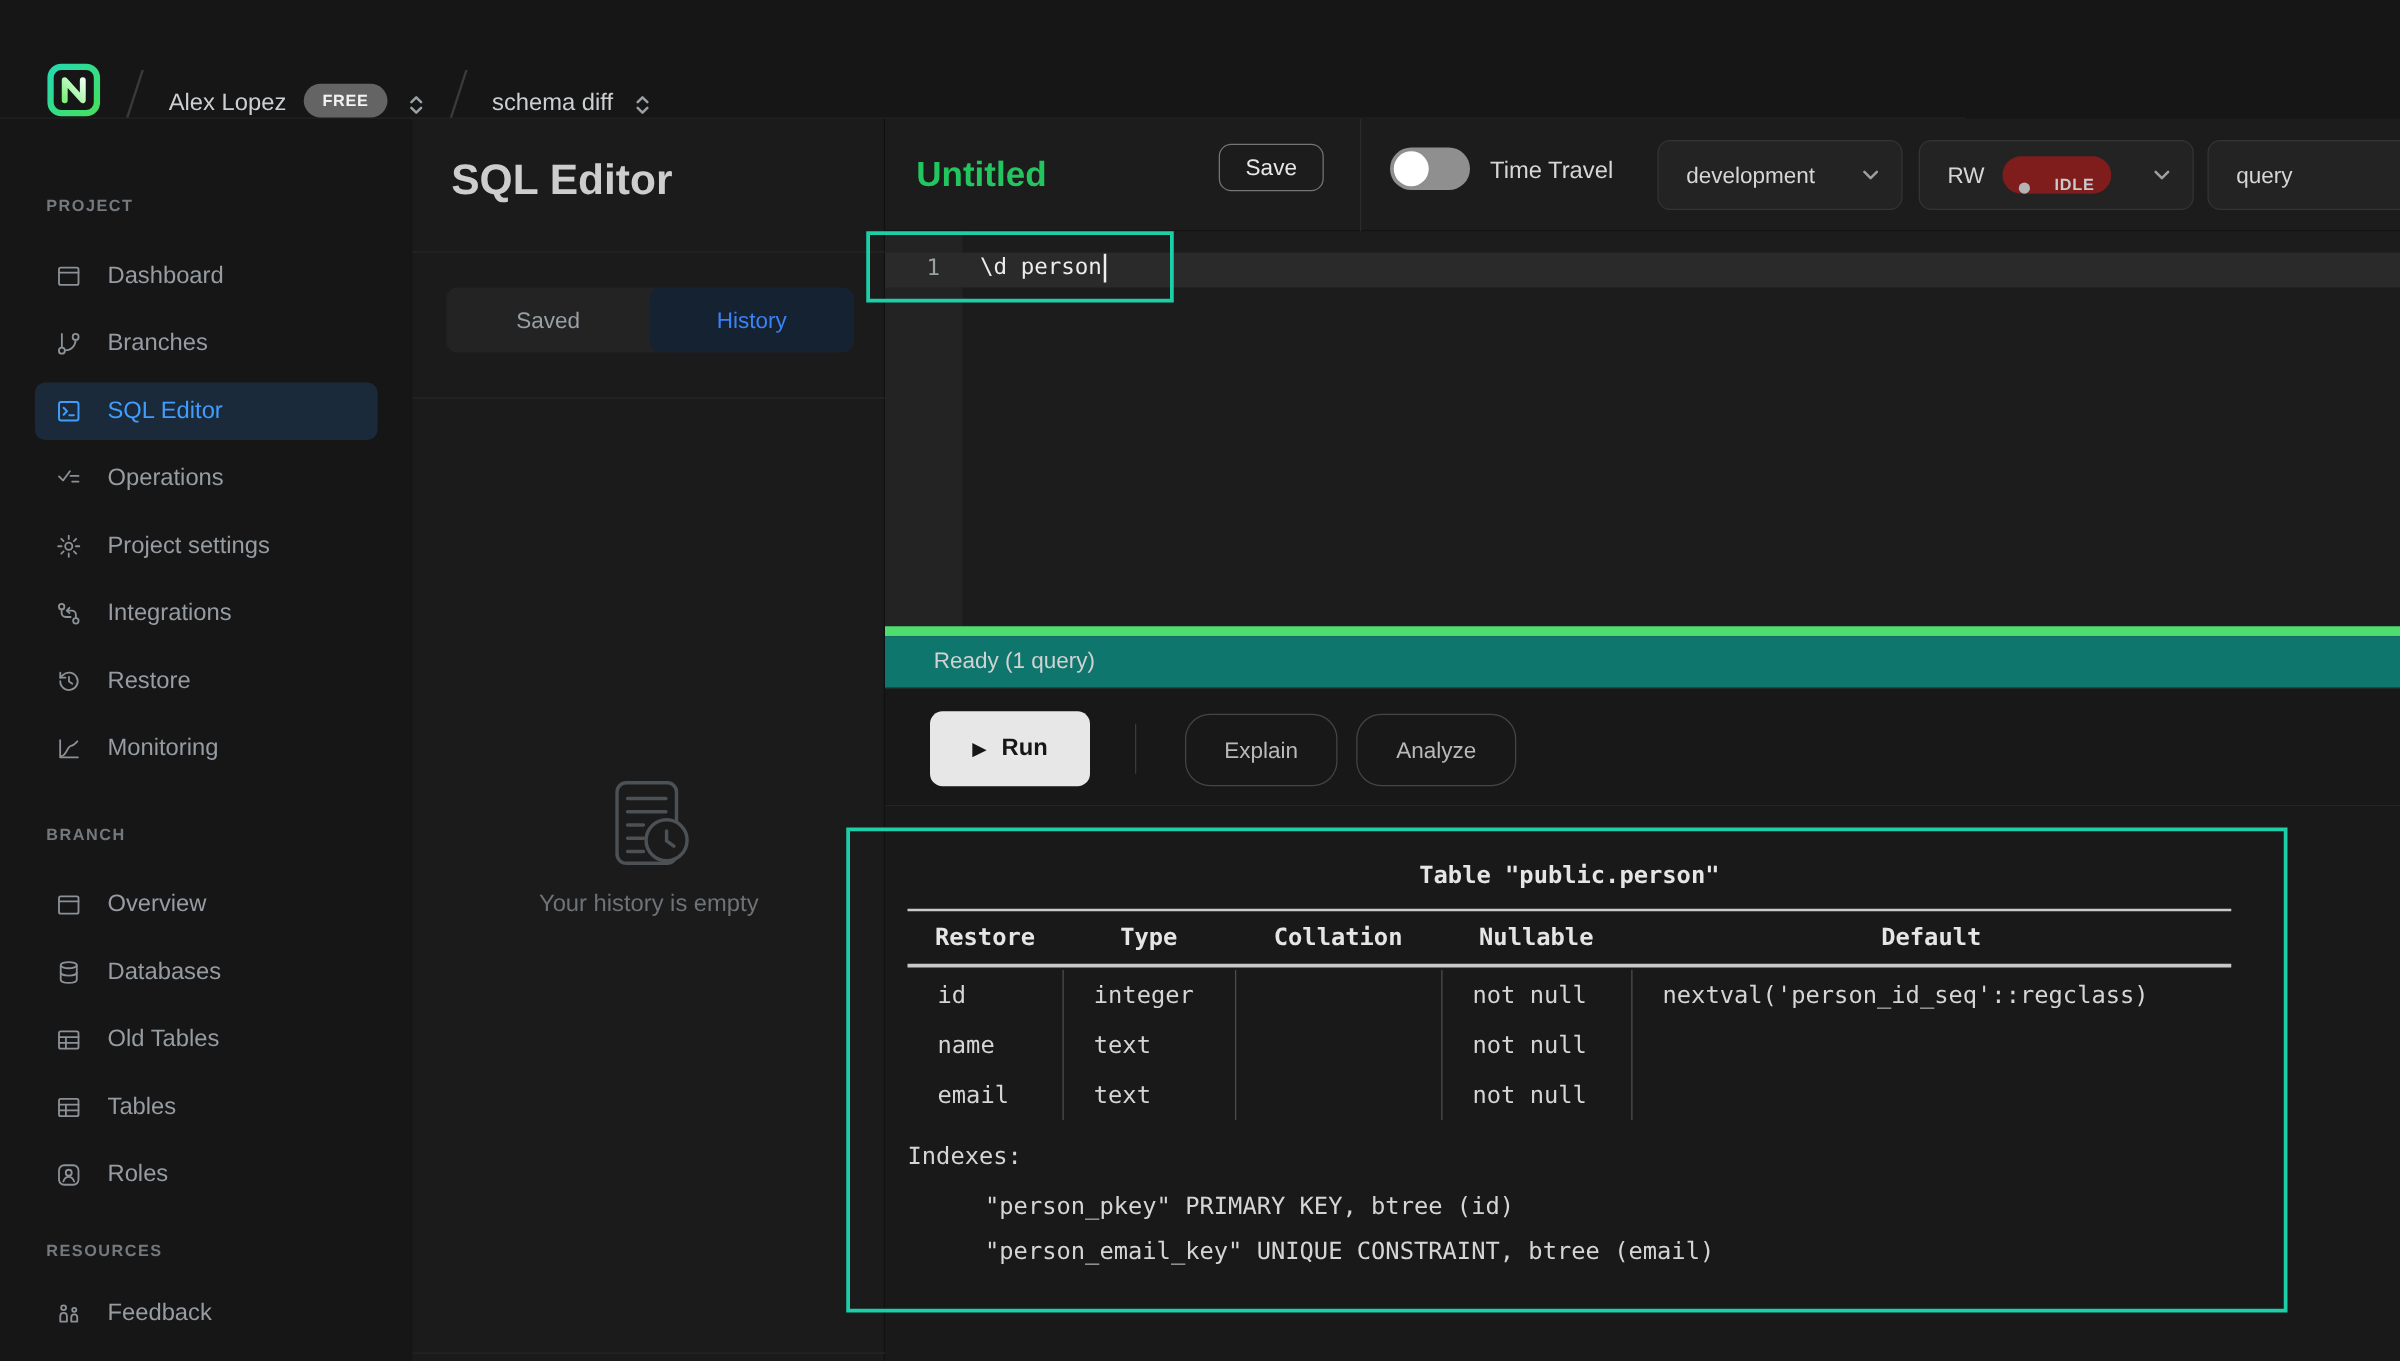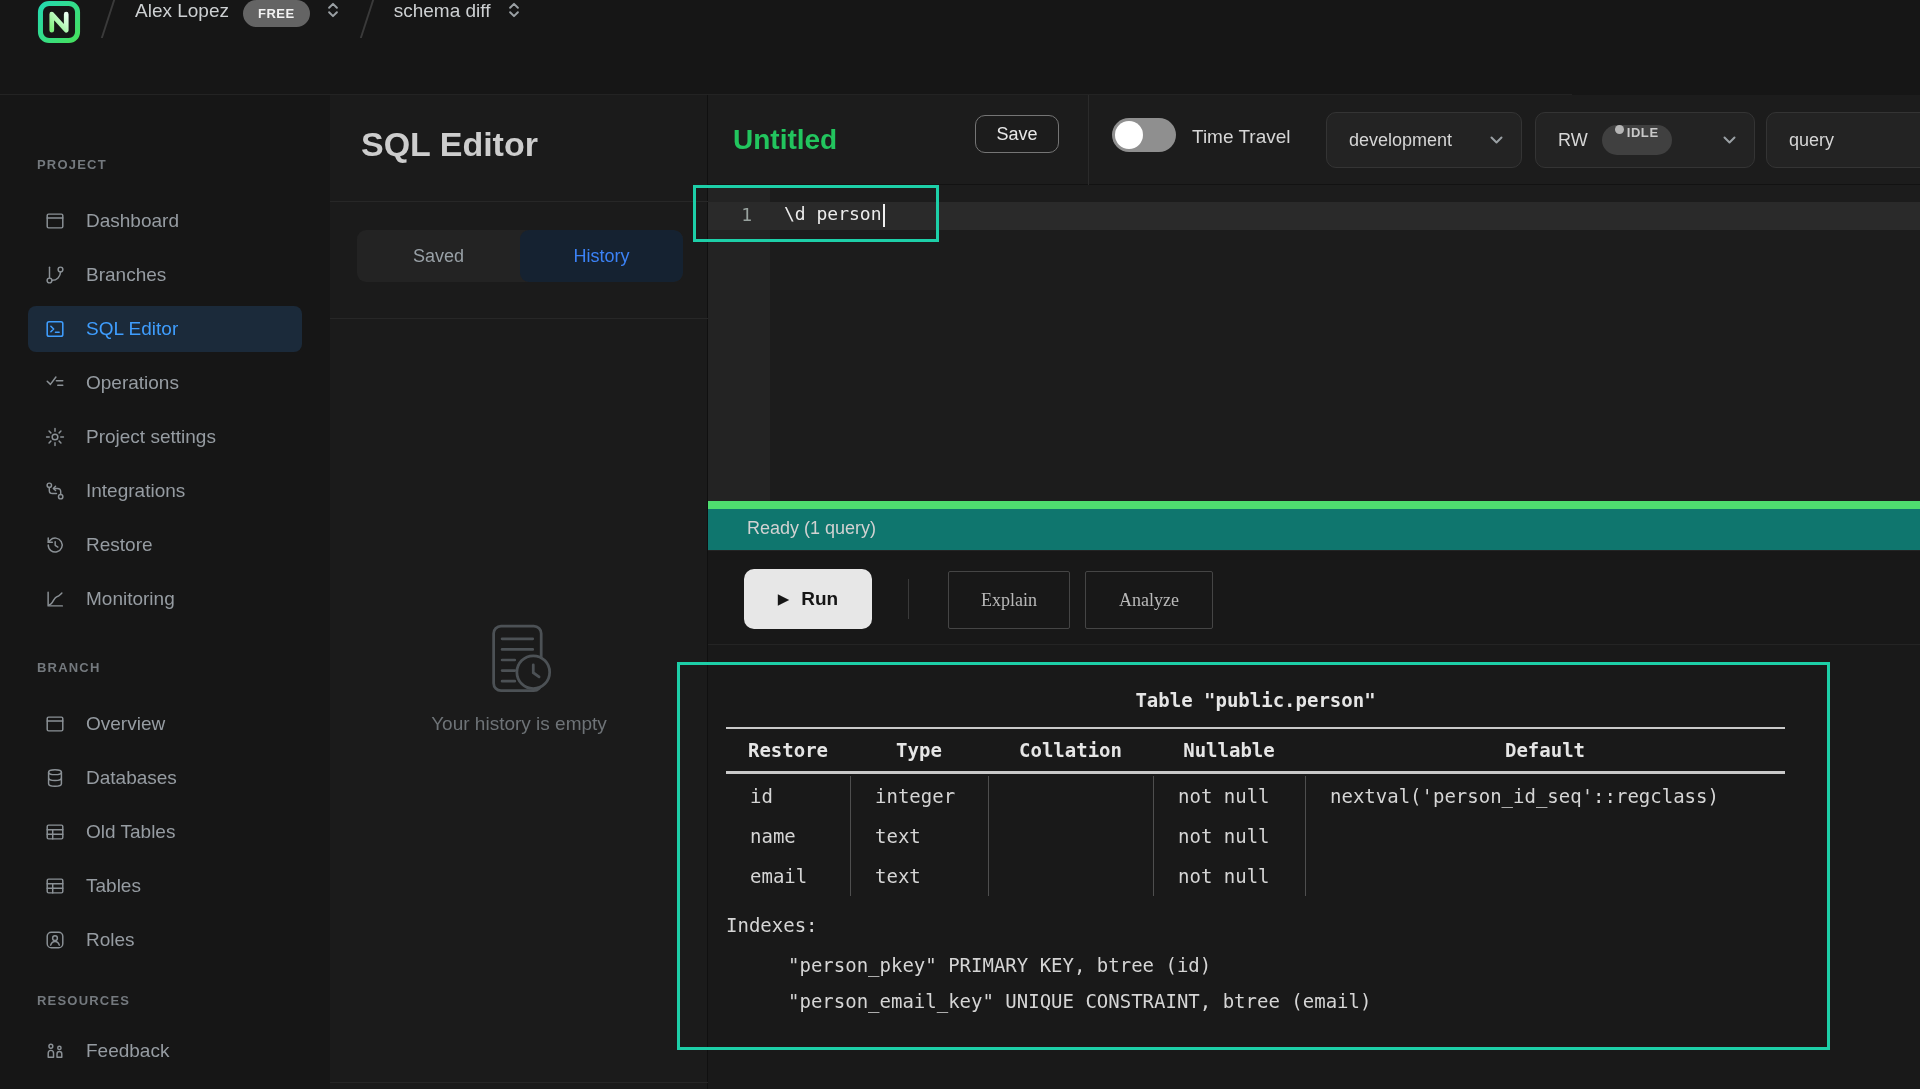--- a/index.html
+++ b/index.html
@@ -7,21 +7,21 @@
   #app {
     position:relative; width:1920px; height:1089px; overflow:hidden;
     background:#161616;
     font-family:"Liberation Sans","DejaVu Sans",sans-serif;
     color:#cfcfcf;
   }
   svg { display:block; }
 
   
   #topbar { position:absolute; left:0; top:0; width:1572px; height:95px;
-    display:flex; align-items:flex-start; padding-left:37px; border-bottom:1px solid #232323; background:#161616; z-index:5;}
+    display:flex; align-items:flex-end; padding-left:37px; border-bottom:1px solid #232323; background:#161616; z-index:5;}
   .crumb-slash { width:2px; height:38px; background:#3a3a3a; transform:skewX(-18deg); margin:0 26px; }
   .crumb-name { font-size:19px; color:#cdd0d2; font-weight:500; }
   .plan-badge { margin-left:14px; background:#646464; color:#f2f2f2; font-size:13px; font-weight:700;
     letter-spacing:0.5px; padding:6px 15px; border-radius:14px; }
   .selector-carets { margin-left:16px; color:#9aa0a4; cursor:pointer; }
 
   
   #sidebar { position:absolute; left:0; top:95px; width:330px; height:994px; background:#161616; }
   .sb-section { font-size:13px; font-weight:700; letter-spacing:1.2px; color:#74797e; margin-left:37px; }
   .sb-list { margin-top:26px; }
@@ -58,22 +58,22 @@
   #toggle { position:absolute; left:404px; top:23px; width:64px; height:34px;
     background:#8f8f8f; border-radius:17px; cursor:pointer; }
   #toggle .knob { position:absolute; left:3px; top:3px; width:28px; height:28px; border-radius:50%; background:#ffffff; }
   #tt-label { position:absolute; left:484px; top:31px; font-size:19px; color:#d6d6d6; }
   .hdr-select { position:absolute; top:17px; height:56px; background:#232323; border:1px solid #343434;
     border-radius:10px; display:flex; align-items:center; padding:0 18px 0 22px; gap:14px;
     font-size:18px; color:#d6d6d6; cursor:pointer; }
   #branch-select { left:618px; width:196px; justify-content:space-between; }
   #compute-select { left:827px; width:220px; }
   #db-select { left:1058px; width:250px; border-radius:10px; }
-  .idle-badge { background:#404040; border-radius:15px; height:30px; display:flex; align-items:flex-start;
-    gap:3px; padding:0 13px; }
+  .idle-badge { background:#7f1d1d; border-radius:15px; height:30px; display:flex; align-items:flex-end;
+    gap:20px; padding:0 13px; }
   .idle-dot { width:9px; height:9px; border-radius:50%; background:#b5b5b5; }
   .idle-text { font-size:13px; font-weight:700; letter-spacing:0.6px; color:#c9c9c9; }
   .chev { color:#9aa0a4; }
 
   
   #m-editor { position:absolute; left:0; top:90px; width:1212px; height:316px; background:#1c1c1c; cursor:text; }
   #gutter { position:absolute; left:0; top:0; width:62px; height:316px; background:#232323; }
   #cur-line { position:absolute; left:0; top:17px; width:1212px; height:28px; background:#2a2a2a; }
   #line-no { position:absolute; left:0; top:19px; width:44px; text-align:right;
     font-family:"DejaVu Sans Mono",monospace; font-size:18px; color:#98a29e; }
@@ -89,21 +89,21 @@
 
   
   #actions { position:absolute; left:0; top:456px; width:1212px; height:94px; background:#181818;
     border-bottom:1px solid #242424; }
   #run-btn { position:absolute; left:36px; top:18px; width:128px; height:60px; background:#e7e7e7;
     border:none; border-radius:10px; font-family:inherit; font-size:19px; font-weight:600; color:#161616;
     display:flex; align-items:center; justify-content:center; gap:12px; cursor:pointer; }
   #run-btn .play { font-size:15px; }
   .act-sep { position:absolute; left:200px; top:28px; width:1px; height:40px; background:#3a3a3a; }
   .ghost-btn { position:absolute; top:20px; height:58px; background:none; border:1px solid #454545;
-    border-radius:2px; font-family:Liberation Serif, serif; font-size:18px; color:#b9b9b9; cursor:pointer; }
+    border-radius:20px; font-family:Liberation Sans, sans-serif; font-size:18px; color:#b9b9b9; cursor:pointer; }
   #explain-btn { left:240px; width:122px; }
   #analyze-btn { left:377px; width:128px; }
 
   
   #results { position:absolute; left:0; top:550px; width:1212px; height:444px; background:#191919;
     font-family:"DejaVu Sans Mono",monospace; color:#d5d5d5; font-size:19px; }
   #r-title { position:absolute; left:18px; top:44px; width:1059px; text-align:center;
     font-weight:700; color:#e5e5e5; }
   .r-rule1 { position:absolute; left:18px; top:82px; width:1059px; height:2px; background:#c9c9c9; }
   .r-rule2 { position:absolute; left:18px; top:126px; width:1059px; height:3px; background:#c9c9c9; }

